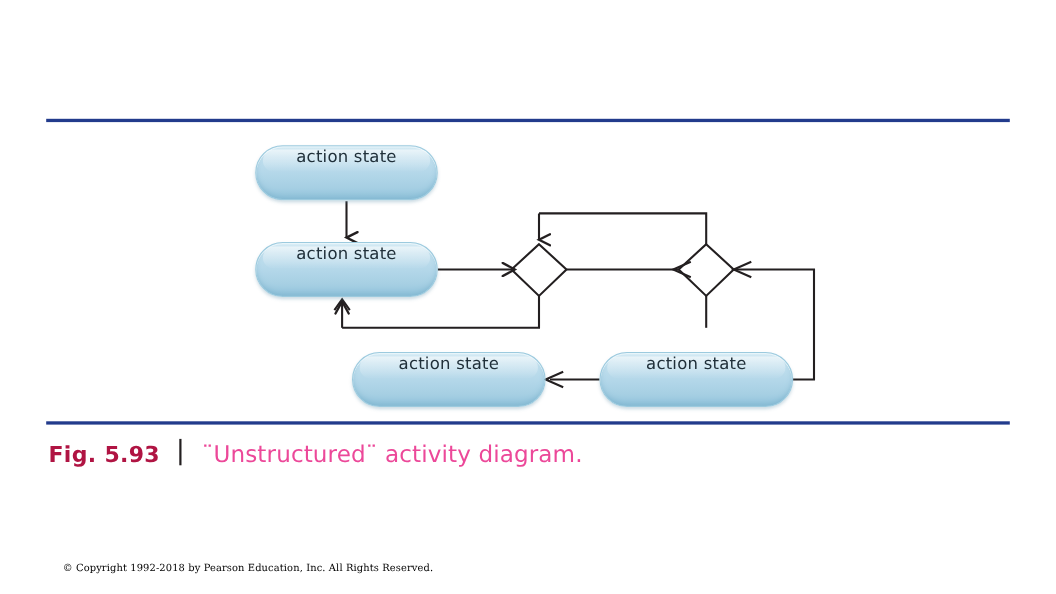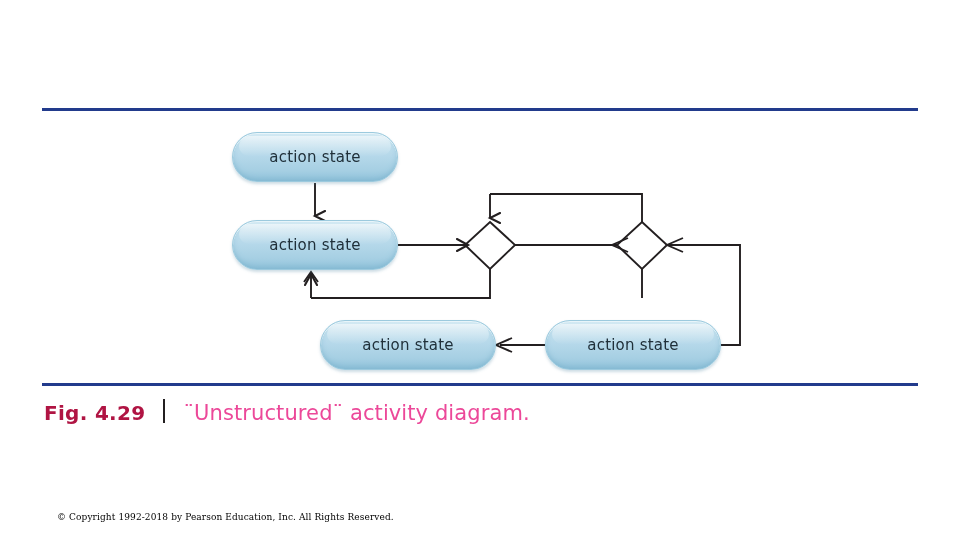--- a/index.html
+++ b/index.html
@@ -39,21 +39,21 @@
     position: absolute;
     left: 0;
     top: 0;
     width: 960px;
     height: 268px;
   }
 
   .action-state {
     position: absolute;
     display: flex;
-    align-items: center;
+    align-items: flex-start;
     justify-content: center;
     box-sizing: border-box;
     border-radius: 999px;
     background:
       linear-gradient(180deg,
         #d7ebf4 0%,
         #c3e0ee 18%,
         #b3d7e9 52%,
         #a6cfe3 78%,
         #93c4dc 100%);
@@ -193,20 +193,20 @@
 
     <div class="action-state" id="as4">
       <span class="as-label">action state</span>
     </div>
 
   </div>
 
   <div class="rule" id="rule-bottom"></div>
 
   <div id="caption">
-    <span id="caption-figno">Fig. 4.29</span>
+    <span id="caption-figno">Fig. 5.93</span>
     <span id="caption-divider"></span>
     <span id="caption-text">¨Unstructured¨ activity diagram.</span>
   </div>
 
   <div id="copyright">© Copyright 1992-2018 by Pearson Education, Inc. All Rights Reserved.</div>
 
 </div>
 
 </body></html>

